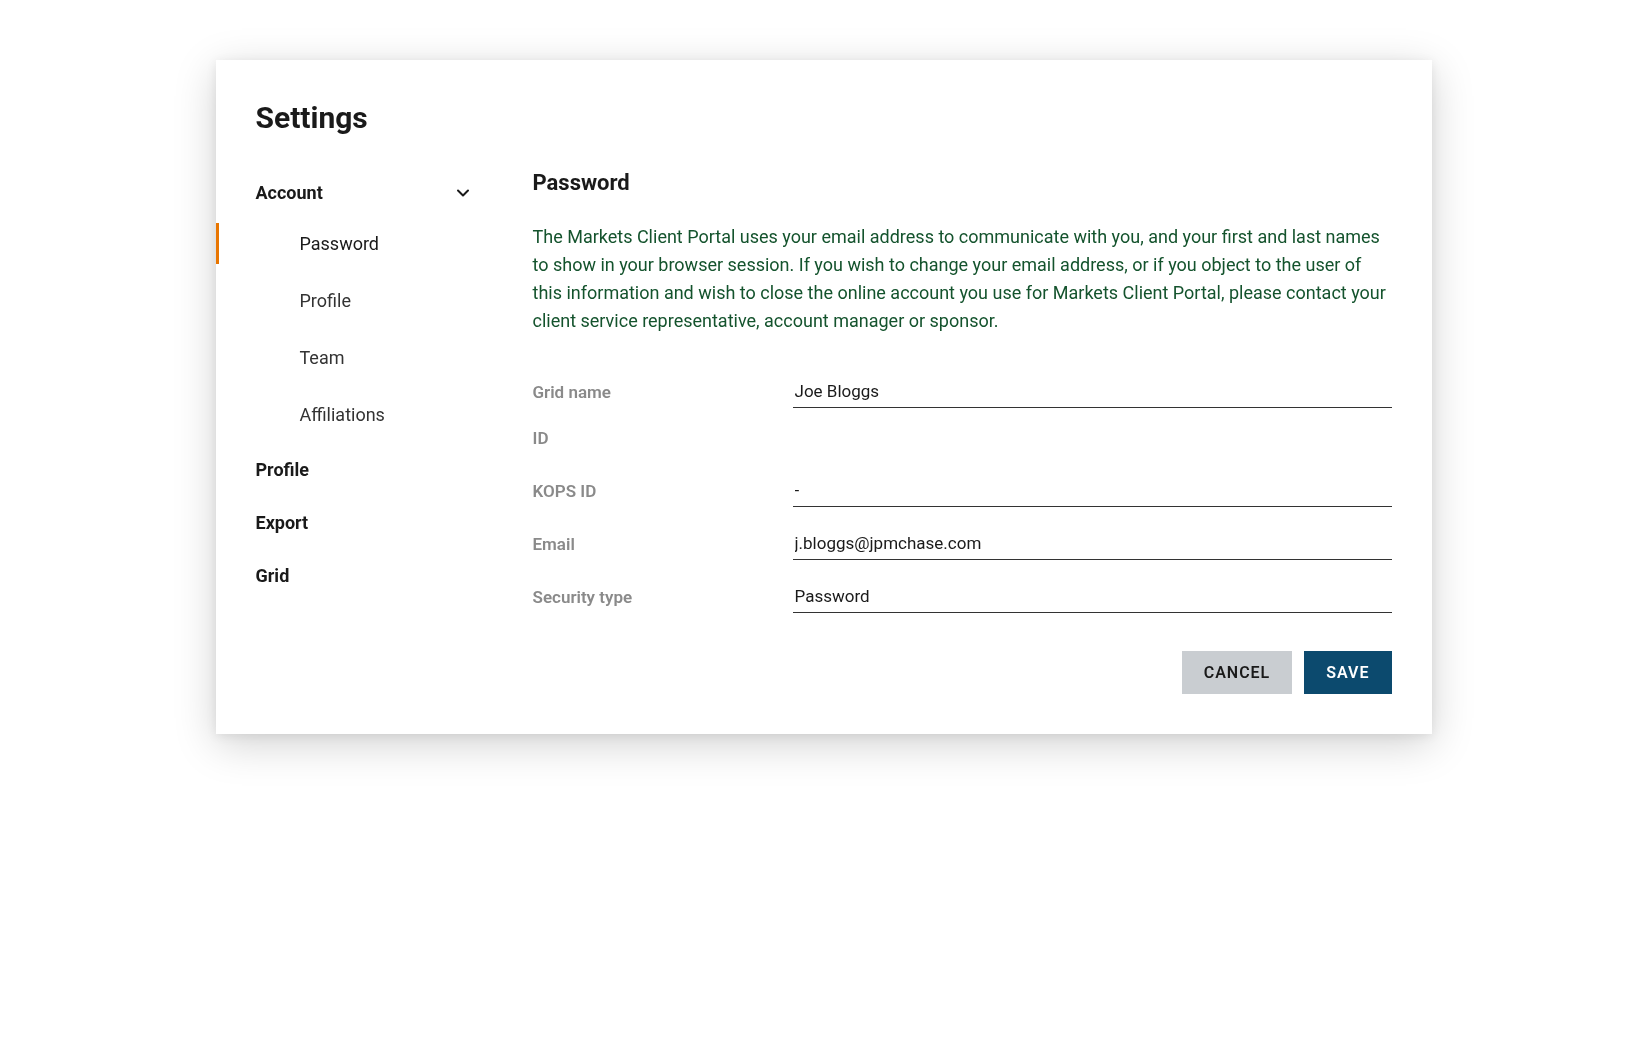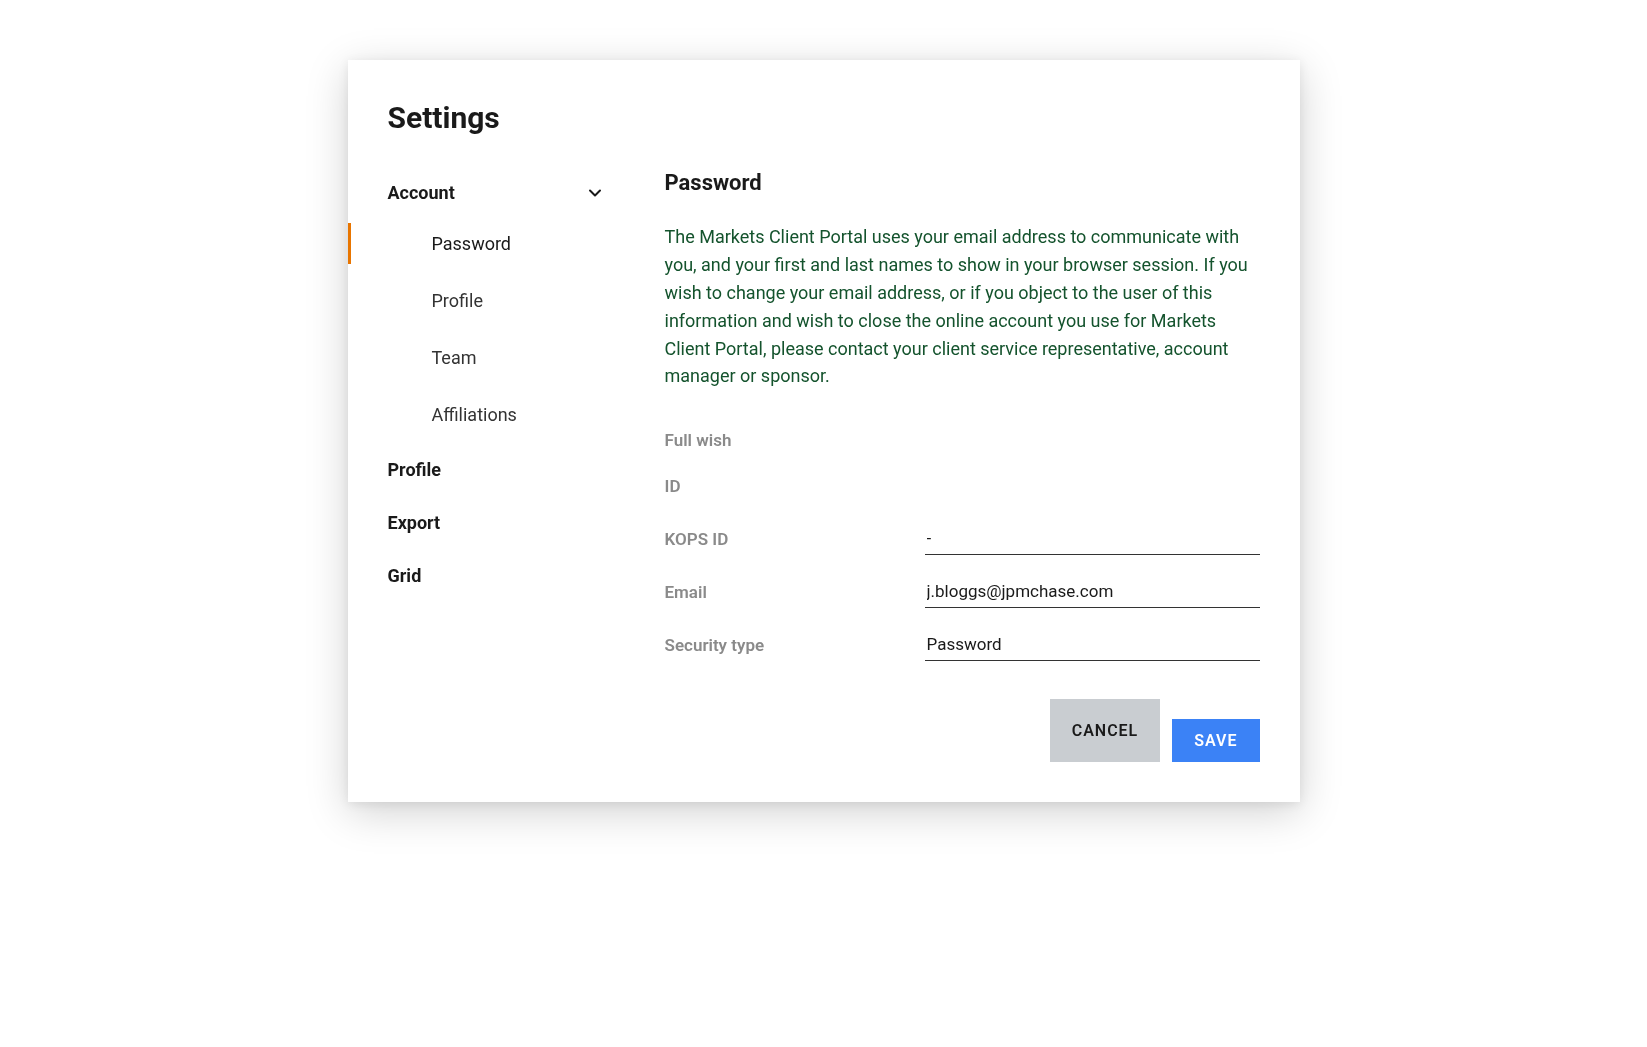--- a/index.html
+++ b/index.html
@@ -12,21 +12,21 @@
       background: #ffffff;
       display: flex;
       justify-content: center;
       align-items: flex-start;
       padding: 60px 20px;
       min-height: 1047px;
       width: 1647px;
     }
     .panel {
       background: #ffffff;
-      width: 952px;
+      width: 1216px;
       box-shadow: 0 10px 40px rgba(0,0,0,0.18), 0 2px 10px rgba(0,0,0,0.08);
       padding: 40px 40px 40px 40px;
     }
     .page-title {
       font-size: 30px;
       font-weight: 700;
       color: #1a1a1a;
       margin-bottom: 35px;
     }
     .content {
@@ -135,23 +135,22 @@
       font-weight: 600;
       letter-spacing: 1px;
       cursor: pointer;
       font-family: inherit;
     }
     .btn-cancel {
       background: #c9cdd1;
       color: #1a1a1a;
     }
     .btn-save {
-      background: #3b82f6;
+      background: #0c4a6e;
       color: #ffffff;
-      margin-top: 20px;
     }
   </style>
 </head>
 <body>
 
 <div class="panel">
   <h1 class="page-title">Settings</h1>
 
   <div class="content">
 
@@ -177,21 +176,22 @@
       <div class="nav-item">Export</div>
       <div class="nav-item">Grid</div>
 
     </nav>
 
     <section class="main">
       <h2 class="section-title">Password</h2>
       <p class="description">The Markets Client Portal uses your email address to communicate with you, and your first and last names to show in your browser session. If you wish to change your email address, or if you object to the user of this information and wish to close the online account you use for Markets Client Portal, please contact your client service representative, account manager or sponsor.</p>
 
       <div class="form-row">
-        <div class="form-label">Full wish</div>
+        <div class="form-label">Grid name</div>
+        <input class="form-value" value="Joe Bloggs" style="">
       </div>
 
       <div class="form-row">
         <div class="form-label">ID</div>
       </div>
 
       <div class="form-row">
         <div class="form-label">KOPS ID</div>
         <input class="form-value" value="-" style="">
       </div>

